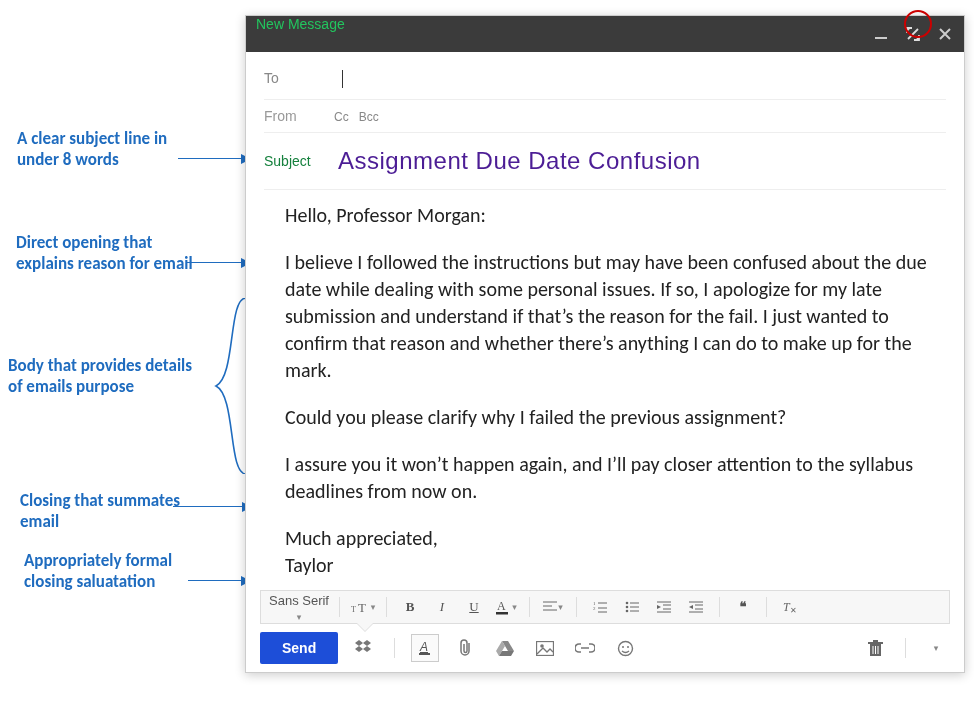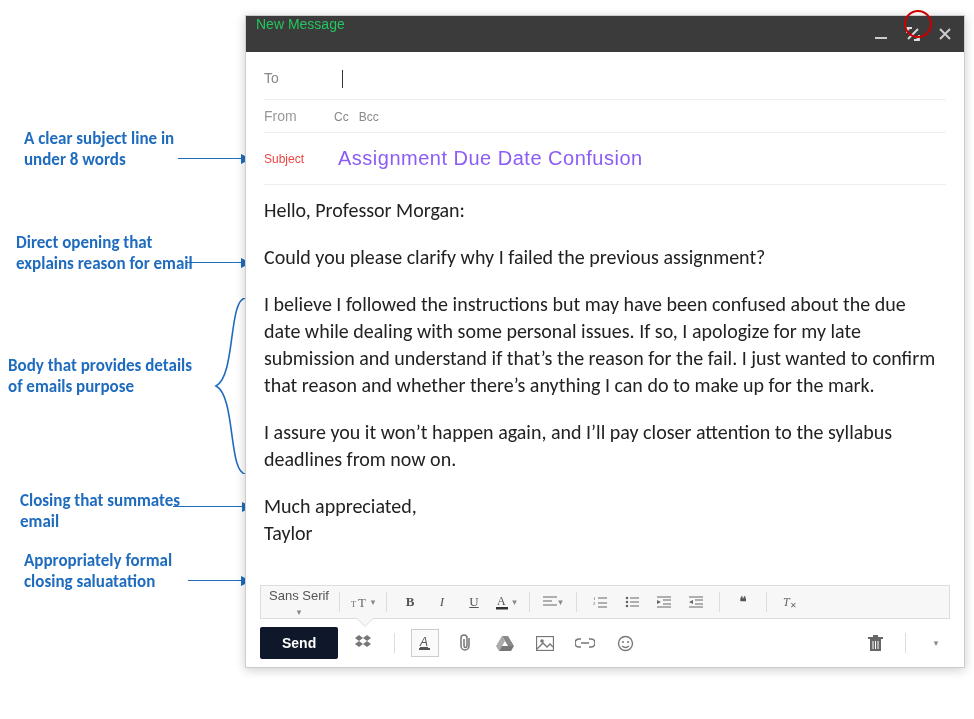--- a/index.html
+++ b/index.html
@@ -88,29 +88,30 @@
   .row-field .label { width: 70px; color: #888; font-size: 14px; }
   .row-field .value { flex: 1; color: #666; font-size: 14px; }
   .to-cursor {
     width: 1px; height: 18px; background: #333; display: inline-block; margin-left: 8px;
   }
   .from-row { display: flex; align-items: flex-end; padding: 8px 0; border-bottom: 1px solid #eee;}
   .from-row .label { width: 70px; color: #999; font-size: 14px;}
   .from-row .fromval { flex: 1; text-align: left; color: #888; font-size: 14px; padding-left: 120px;}
   .ccbcc { color: #888; font-size: 12px; display: flex; gap: 10px;}
   .subject-row { display:flex; align-items:center; padding:14px 0 14px 0; border-bottom:1px solid #eee;}
-  .subject-row .label { color:#ef4444; font-size:12px; width: 70px;}
-  .subject-row .subj { font-size: 20px; color:#8b5cf6; letter-spacing:.5px; padding-left: 4px;}
+  .subject-row .label { color:#15803d; font-size:14px; width: 70px;}
+  .subject-row .subj { font-size: 24px; color:#4c1d95; letter-spacing:.5px; padding-left: 4px;}
   .body-content {
     padding: 12px 18px 8px 18px;
     font-size: 20px;
     color: #222;
     line-height: 1.35;
     font-family: Calibri, Arial, sans-serif;
     min-height: 400px;
+    margin-left: 21px;
   }
   .body-content p { margin-bottom: 20px; }
   .body-content .sig { margin-bottom: 0; }
   
   .fmt-toolbar {
     margin: 0 14px;
     border: 1px solid #ddd;
     background: #f7f7f7;
     height: 34px;
     display: flex;
@@ -145,21 +146,21 @@
   .tri-down { font-size: 9px; color: #888;}
   
   .action-bar {
     height: 48px;
     padding: 8px 14px;
     display: flex;
     align-items: center;
     gap: 12px;
   }
   .send-btn {
-    background: #0f172a;
+    background: #1d4ed8;
     color: #fff;
     border: none;
     font-weight: bold;
     font-size: 14px;
     height: 32px;
     padding: 0 22px;
     cursor: pointer;
     border-radius: 2px;
   }
   .act-ico {
@@ -171,21 +172,21 @@
     border: 1px solid #ccc;
     background: #fafafa;
   }
   .spacer { flex: 1; }
   svg { display:block; }
 </style>
 </head>
 <body>
 
 <div class="annotations">
-  <div class="anno" style="top:128px; left:16px; width:170px;">A clear subject line in under 8 words</div>
+  <div class="anno" style="top:128px; left:9px; width:170px;">A clear subject line in under 8 words</div>
   <div class="arrow-line" style="top:158px; left:170px; width:72px;"></div>
 
   <div class="anno" style="top:232px; left:8px; width:180px;">Direct opening that explains reason for email</div>
   <div class="arrow-line" style="top:262px; left:178px; width:64px;"></div>
 
   <div class="anno" style="top:355px; left:0px; width:190px;">Body that provides details of emails purpose</div>
   <svg class="brace-svg" style="top:298px; left:200px;" width="40" height="176">
     <path d="M38,0 C20,0 28,78 8,88 C28,98 20,176 38,176" stroke="#1f6cbf" stroke-width="1.6" fill="none"></path>
   </svg>
 
@@ -233,22 +234,22 @@
       </span>
     </div>
     <div class="subject-row">
       <span class="label">Subject</span>
       <span class="subj">Assignment  Due  Date  Confusion</span>
     </div>
   </div>
 
   <div class="body-content">
     <p>Hello, Professor Morgan:</p>
+    <p>I believe I followed the instructions but may have been confused about the due date while dealing with some personal issues. If so, I apologize for my late submission and understand if that’s the reason for the fail. I just wanted to confirm that reason and whether there’s anything I can do to make up for the mark.</p>
     <p>Could you please clarify why I failed the previous assignment?</p>
-    <p>I believe I followed the instructions but may have been confused about the due date while dealing with some personal issues. If so, I apologize for my late submission and understand if that’s the reason for the fail. I just wanted to confirm that reason and whether there’s anything I can do to make up for the mark.</p>
     <p>I assure you it won’t happen again, and I’ll pay closer attention to the syllabus deadlines from now on.</p>
     <p class="sig">
       <span>Much appreciated,</span><br>
       <span>Taylor</span>
     </p>
   </div>
 
   <div class="fmt-toolbar">
     <span class="font-label">
       <span>Sans Serif</span>

